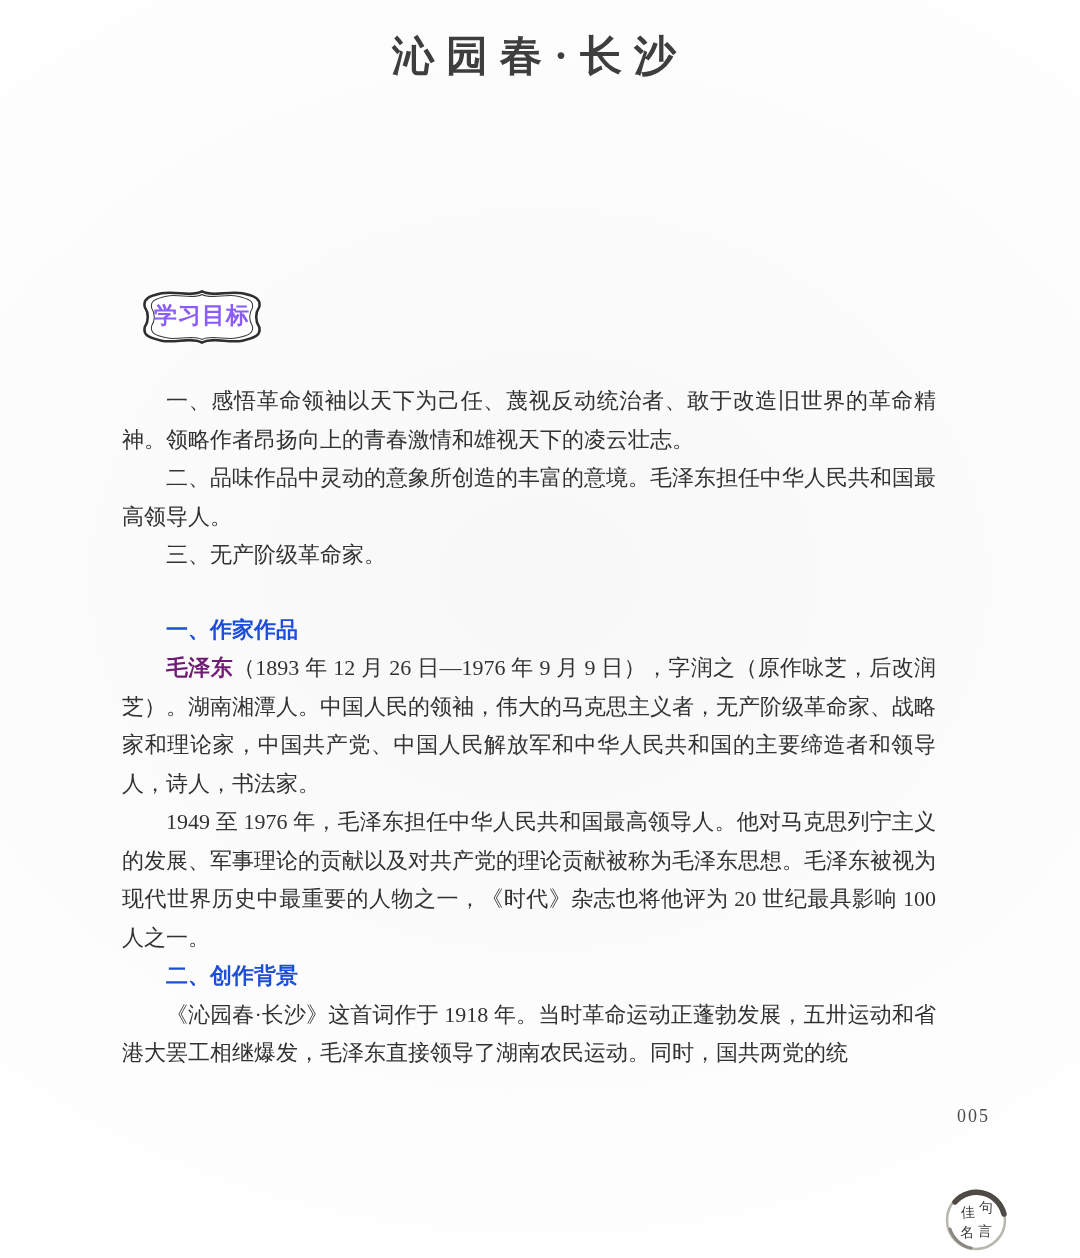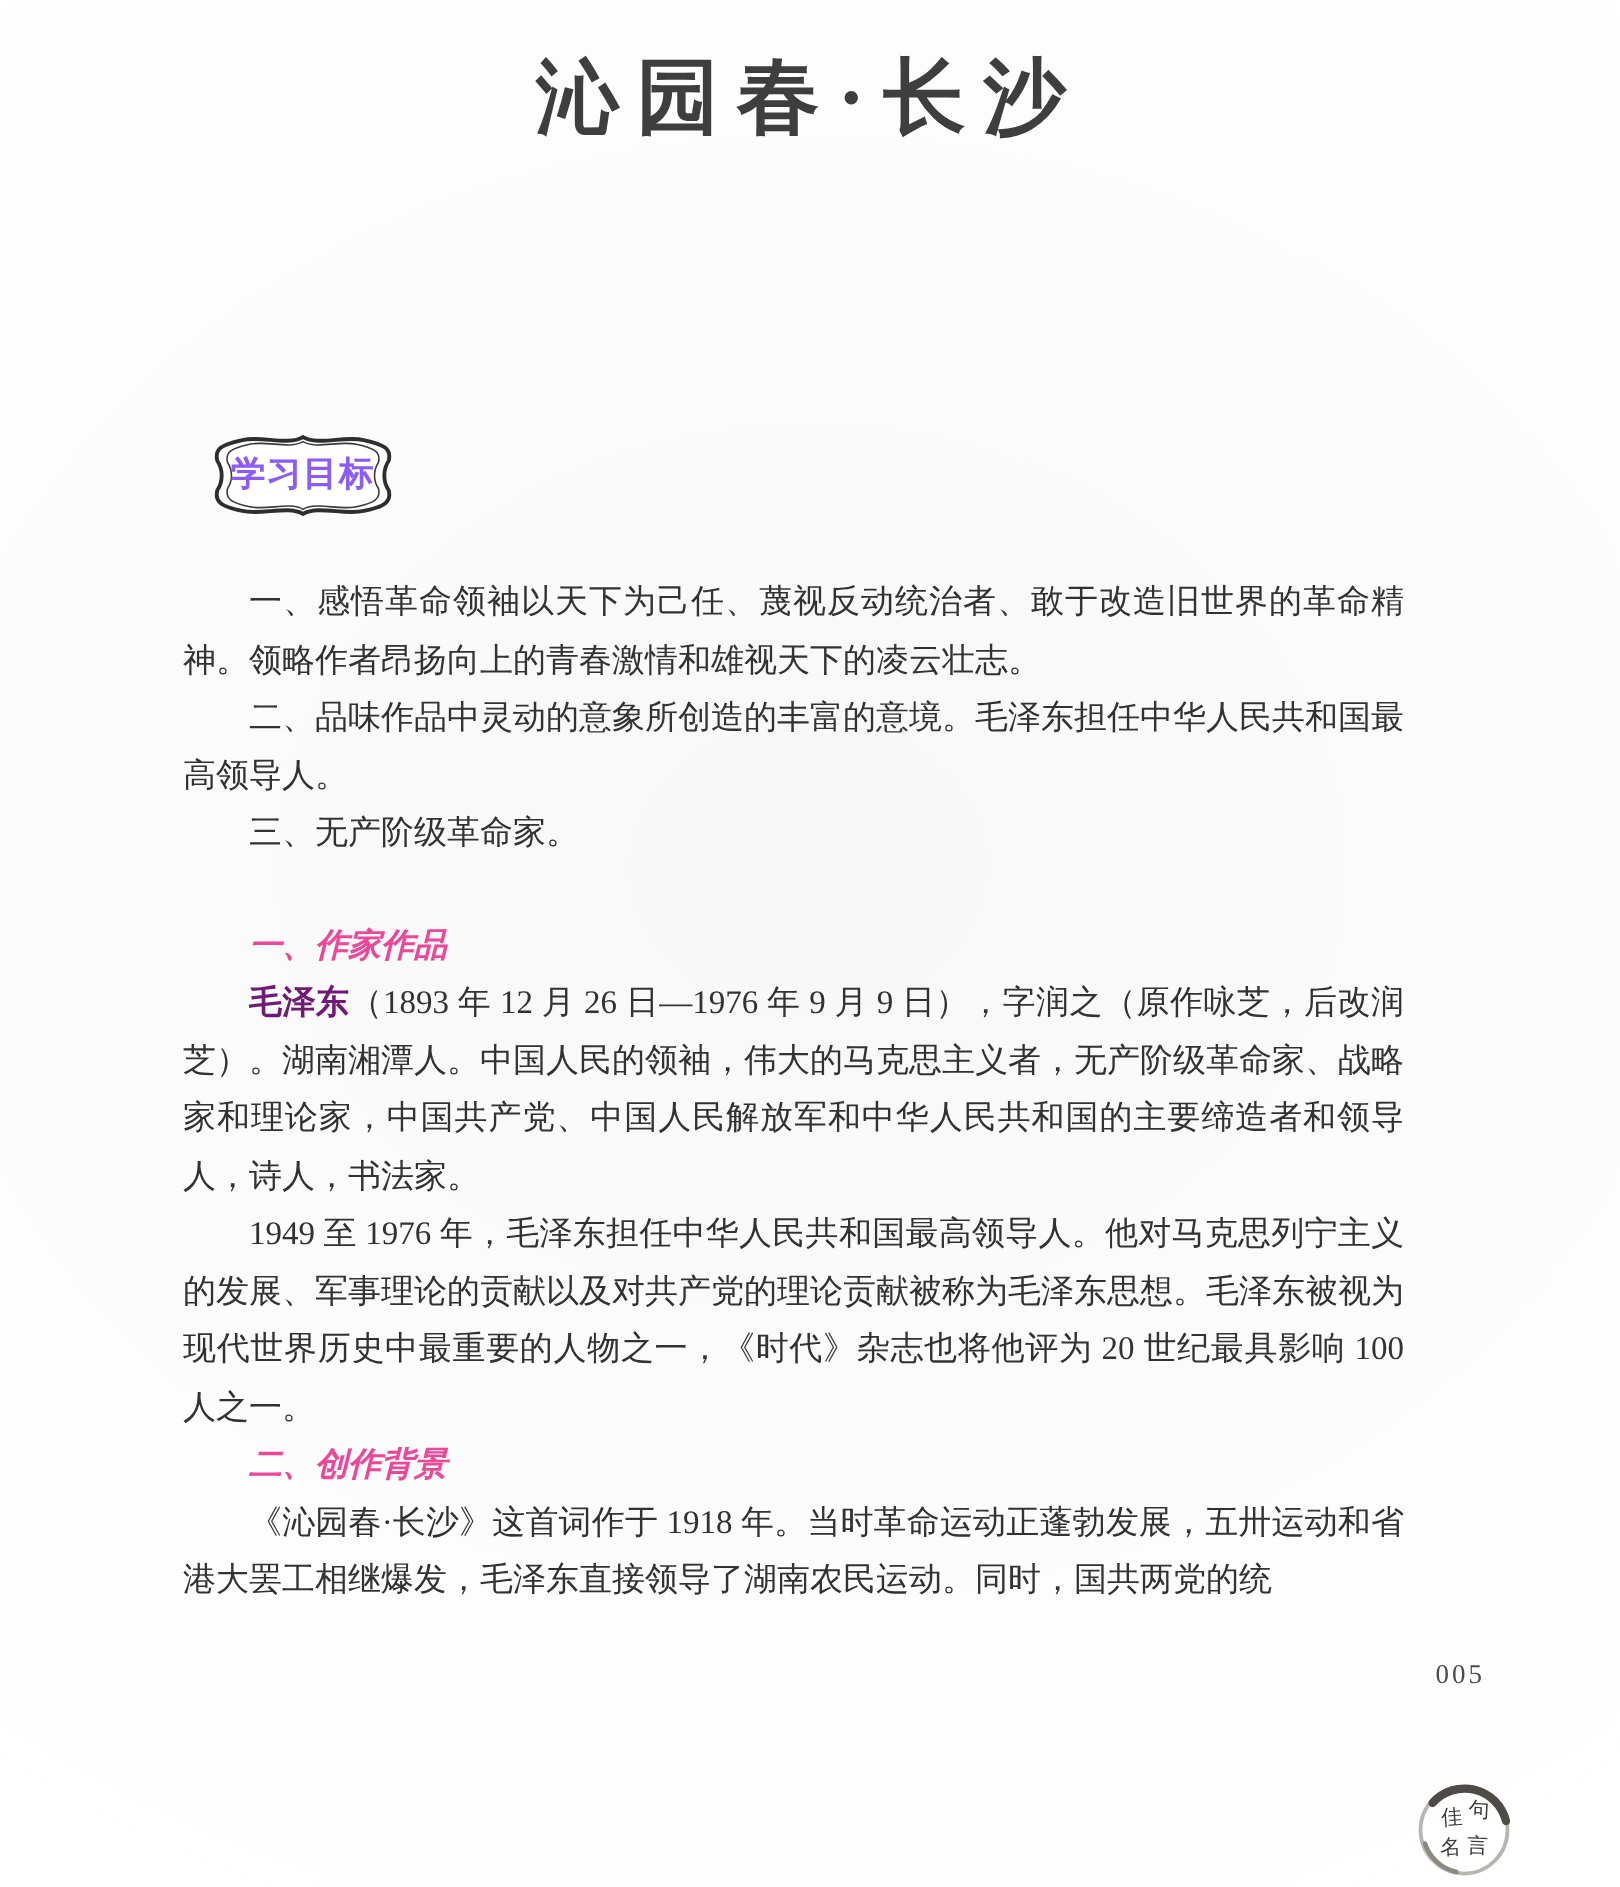--- a/index.html
+++ b/index.html
@@ -13,21 +13,21 @@
   }
   .page::before{
     content:"";
     position:absolute;inset:0;
     background:radial-gradient(120% 85% at 50% 46%, rgba(110,110,110,0.05), rgba(255,255,255,0) 72%);
     pointer-events:none;
   }
   .title{
     position:absolute;top:28px;left:0;width:100%;
     text-align:center;
-    font-size:55px;font-weight:600;
+    font-size:42px;font-weight:600;
     letter-spacing:12px;
     color:#3e3e3e;
     margin:0;
   }
   .content{
     position:absolute;left:122px;top:288px;width:814px;
     font-size:22px;line-height:38.5px;
     text-align:justify;
     color:#323232;
   }
@@ -40,21 +40,21 @@
   .badge-frame{position:absolute;inset:0;width:100%;height:100%;}
   .badge-label{
     position:absolute;inset:0;
     display:flex;align-items:center;justify-content:center;
     font-size:23px;font-weight:700;color:#8b5cf6;
     letter-spacing:1px;padding-bottom:1px;
     font-family:"Liberation Serif","DejaVu Serif",serif;
   }
   .blocks{margin-top:36px;}
   .para{margin:0;text-indent:2em;}
-  .para.head{font-weight:700;color:#ec4899;font-style:italic;}
+  .para.head{font-weight:700;color:#1d4ed8;}
   .lead{font-weight:700;color:#701a75;}
   .page-number{
     position:absolute;left:957px;top:1106px;
     font-size:18px;letter-spacing:2px;color:#4a4a4a;
   }
   .footer{position:absolute;left:0;top:1178px;width:1080px;height:80px;}
   .quote{
     position:absolute;right:176px;top:13px;
     font-size:15.5px;color:#5e5e5e;letter-spacing:0.5px;
     white-space:nowrap;

